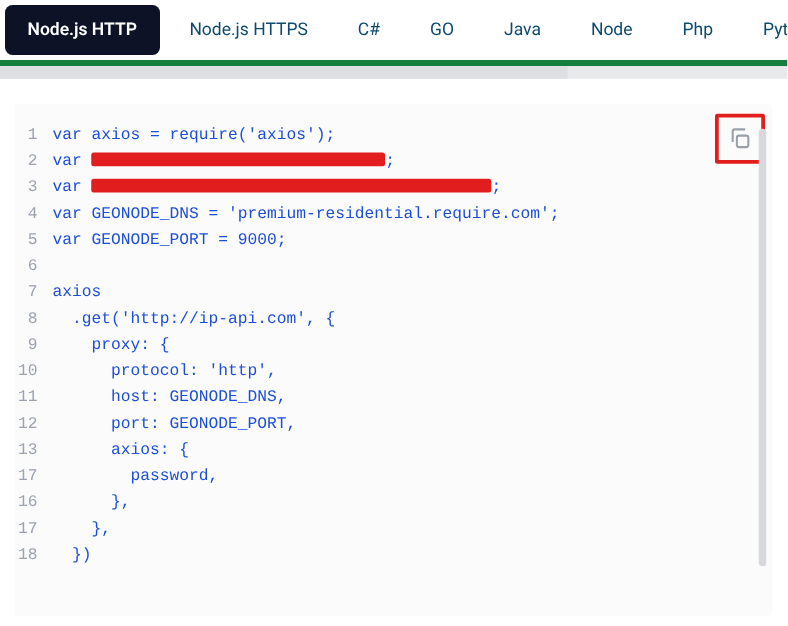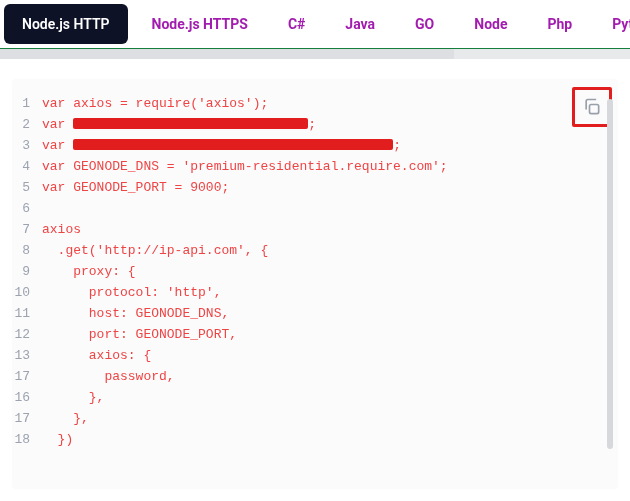--- a/index.html
+++ b/index.html
@@ -7,31 +7,31 @@
       font-family: -apple-system, BlinkMacSystemFont, "Segoe UI", Roboto, sans-serif;
       background: #fff;
       width: 630px;
       height: 501px;
       overflow: hidden;
       position: relative;
     }
     .tabs-container {
       display: flex;
       align-items: center;
-      border-bottom: 1px solid #15803d;
+      border-bottom: 5px solid #15803d;
       padding: 0;
       overflow-x: hidden;
       white-space: nowrap;
     }
     .tab {
       padding: 14px 20px;
       font-size: 14px;
-      color: #a21caf;
+      color: #0c4a6e;
       cursor: pointer;
-      font-weight: 700;
+      font-weight: 400;
       flex-shrink: 0;
     }
     .tab.active {
       background: #0d1227;
       color: #fff;
       border-radius: 6px;
       font-weight: 600;
       margin: 4px;
       padding: 12px 18px;
     }
@@ -82,21 +82,21 @@
       width: 30px;
       text-align: right;
       padding-right: 12px;
       color: #9ca3af;
       user-select: none;
       flex-shrink: 0;
     }
     .line-content {
       flex: 1;
       white-space: pre;
-      color: #ef4444;
+      color: #1d4ed8;
     }
     .redacted {
       display: inline-block;
       background: #e21d1d;
       height: 11px;
       border-radius: 2px;
       vertical-align: middle;
       position: relative;
       top: -1px;
     }
@@ -112,22 +112,22 @@
       border-radius: 3px;
     }
   </style>
 </head>
 <body>
 
 <div class="tabs-container" id="tabs-container">
     <div class="tab active">Node.js HTTP</div>
     <div class="tab">Node.js HTTPS</div>
     <div class="tab">C#</div>
+    <div class="tab">GO</div>
     <div class="tab">Java</div>
-    <div class="tab">GO</div>
     <div class="tab">Node</div>
     <div class="tab">Php</div>
     <div class="tab">Pytho</div>
   </div>
 
 <div class="progress-bar">
   <div class="progress-fill"></div>
 </div>
 
 <div class="code-area">

